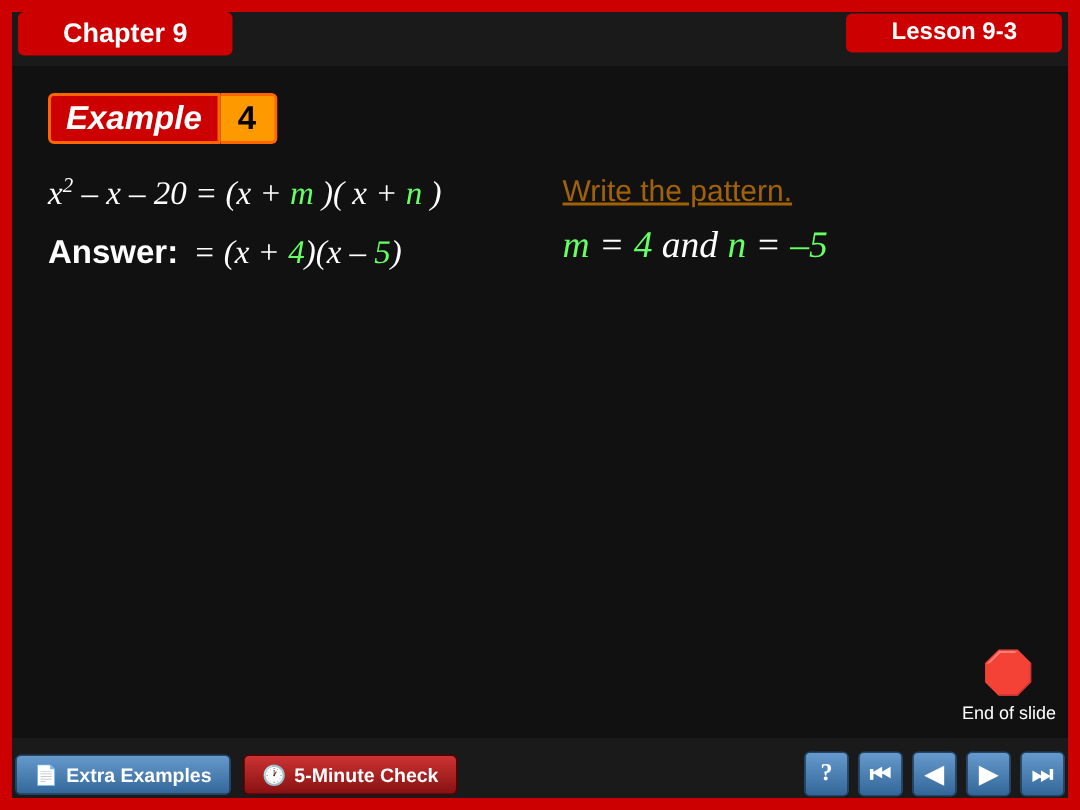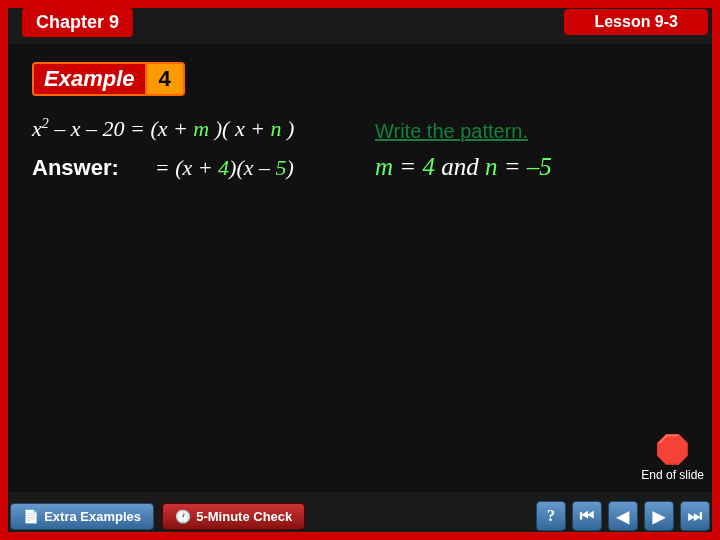--- a/index.html
+++ b/index.html
@@ -32,24 +32,23 @@
       justify-content: space-between;
       padding: 0 12px;
       z-index: 5;
     }
 
     .chapter-badge {
       background: #cc0000;
       color: #fff;
       font-size: 18px;
       font-weight: bold;
-      padding: 4px 14px;
-      border-radius: 4px;
-      font-family: Arial, sans-serif;
-      margin-left: 10px;
+      padding: 4px 30px;
+      border-radius: 4px;
+      font-family: Arial, sans-serif;
     }
 
     .top-center {
       color: #fff;
       font-size: 20px;
       font-family: Arial, sans-serif;
       font-weight: normal;
     }
 
     .lesson-badge {
@@ -102,21 +101,21 @@
       padding: 2px 12px;
       border-radius: 0 4px 4px 0;
       font-family: Arial, sans-serif;
       border: 2px solid #ff6600;
       border-left: none;
     }
 
     
     .math-row {
       display: flex;
-      align-items: flex-end;
+      align-items: center;
       justify-content: space-between;
       margin-bottom: 4px;
     }
 
     .math-left {
       flex: 1;
     }
 
     .math-right {
       flex: 1;
@@ -135,38 +134,38 @@
     .equation-line .superscript {
       font-size: 14px;
       vertical-align: super;
     }
 
     .answer-line {
       color: #fff;
       font-size: 22px;
       display: flex;
       align-items: baseline;
+      gap: 10px;
       white-space: nowrap;
     }
 
     .answer-label {
       color: #fff;
       font-style: normal;
       font-weight: bold;
       font-family: Arial, sans-serif;
       font-size: 22px;
     }
 
     .answer-expr {
       font-style: italic;
-      margin-left: 36px;
     }
 
     .write-pattern {
-      color: #15803d;
+      color: #a16207;
       font-size: 20px;
       font-family: Arial, sans-serif;
       font-style: normal;
       text-decoration: underline;
       margin-bottom: 10px;
     }
 
     .mn-line {
       color: #fff;
       font-size: 25px;

